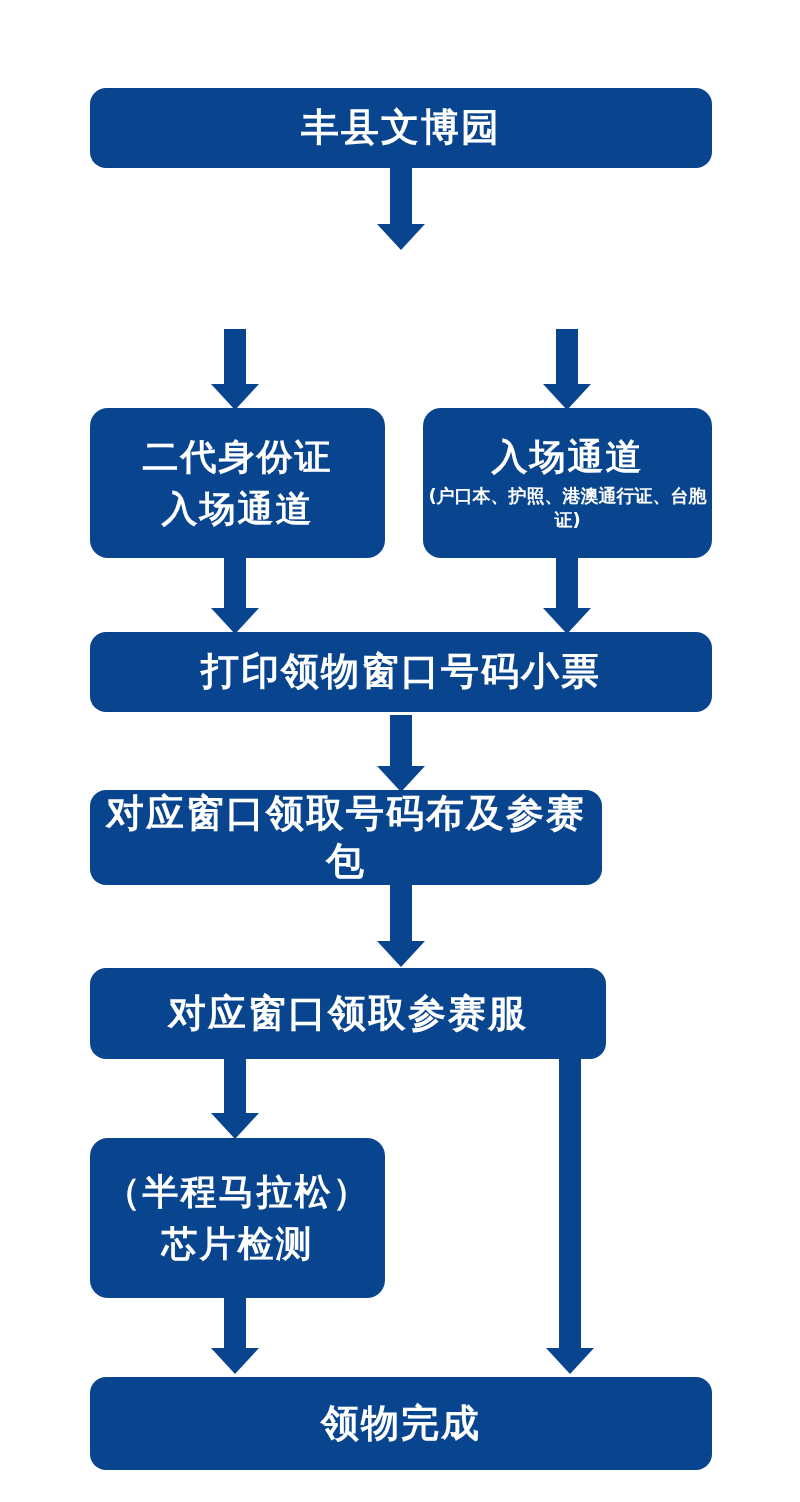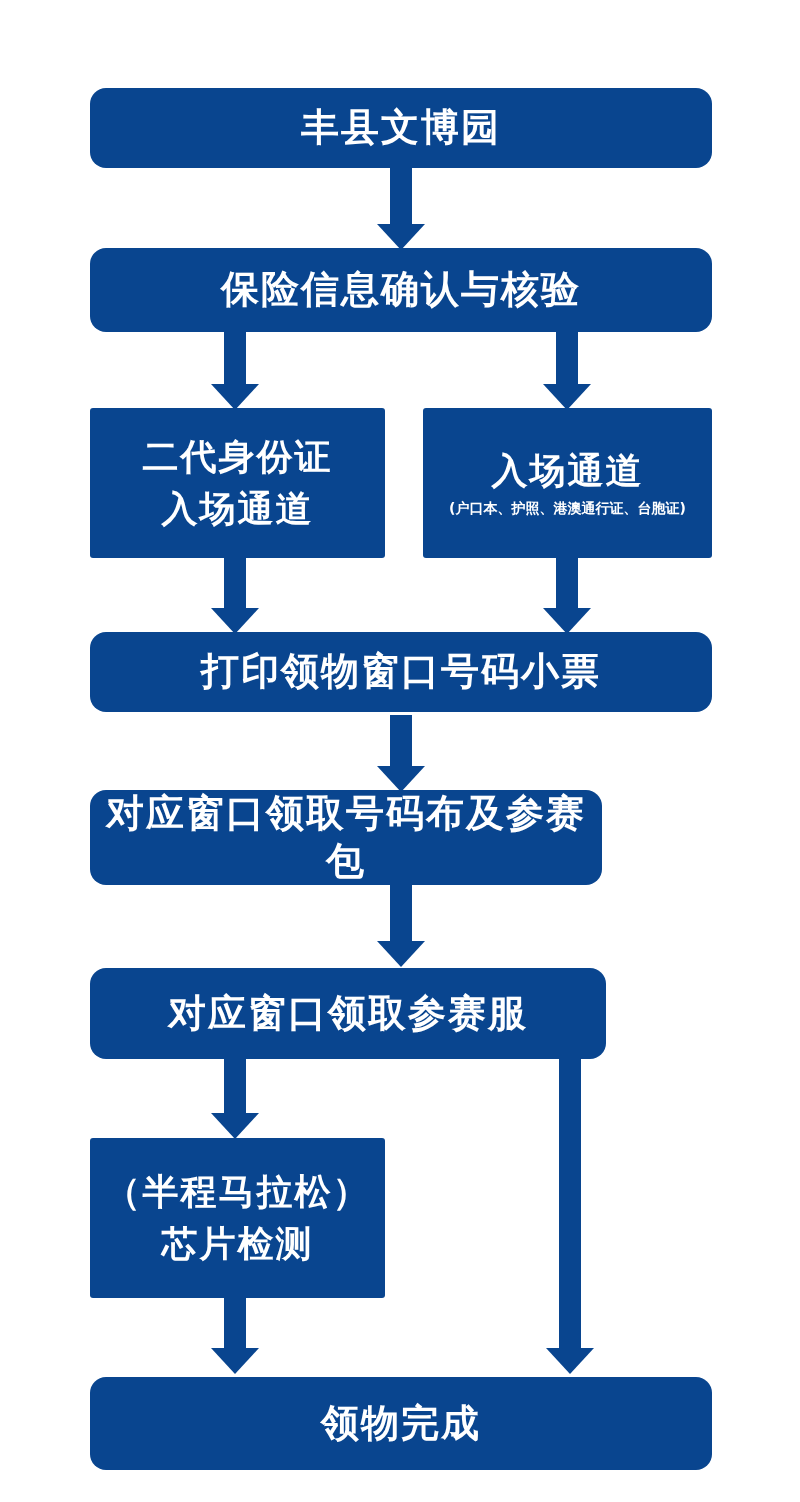--- a/index.html
+++ b/index.html
@@ -7,24 +7,24 @@
   .canvas {
     position:relative; width:800px; height:1502px; margin:0 auto;
     background:#ffffff; overflow:hidden;
     font-family:"DejaVu Sans","Liberation Sans",sans-serif;
   }
   .box {
     position:absolute; background:var(--blue); border-radius:16px;
     display:flex; flex-direction:column; align-items:center; justify-content:center;
     color:var(--text); font-weight:700; text-align:center;
   }
-  .box.two-col { border-radius:3px; }
+  .box.two-col { border-radius:18px; }
   .label-lg { font-size:38px; letter-spacing:2px; line-height:1.25; }
   .label-md { font-size:36px; letter-spacing:2px; line-height:1.45; }
-  .label-note { font-size:14px; letter-spacing:0; line-height:1.3; margin-top:6px; font-weight:700; }
+  .label-note { font-size:18px; letter-spacing:0; line-height:1.3; margin-top:6px; font-weight:700; }
   .arrow { position:absolute; width:48px; }
   .arrow .shaft {
     position:absolute; left:13px; top:0; width:22px;
     height:calc(100% - 24px); background:var(--blue);
   }
   .arrow .head {
     position:absolute; left:0; bottom:0; width:0; height:0;
     border-left:24px solid transparent; border-right:24px solid transparent;
     border-top:26px solid var(--blue);
   }
@@ -36,23 +36,20 @@
 
   <div class="box" style="left:90px;top:88px;width:622px;height:80px">
     <div class="label-lg">丰县文博园</div>
   </div>
 
   <div class="arrow" style="left:377px;top:166px;height:84px">
     <div class="shaft"></div>
     <div class="head"></div>
   </div>
 
-  <div class="box" style="left:90px;top:248px;width:622px;height:84px">
-    <div class="label-lg">保险信息确认与核验</div>
-  </div>
 
   <div class="arrow" style="left:211px;top:329px;height:81px">
     <div class="shaft"></div>
     <div class="head"></div>
   </div>
   <div class="arrow" style="left:543px;top:329px;height:81px">
     <div class="shaft"></div>
     <div class="head"></div>
   </div>
 

